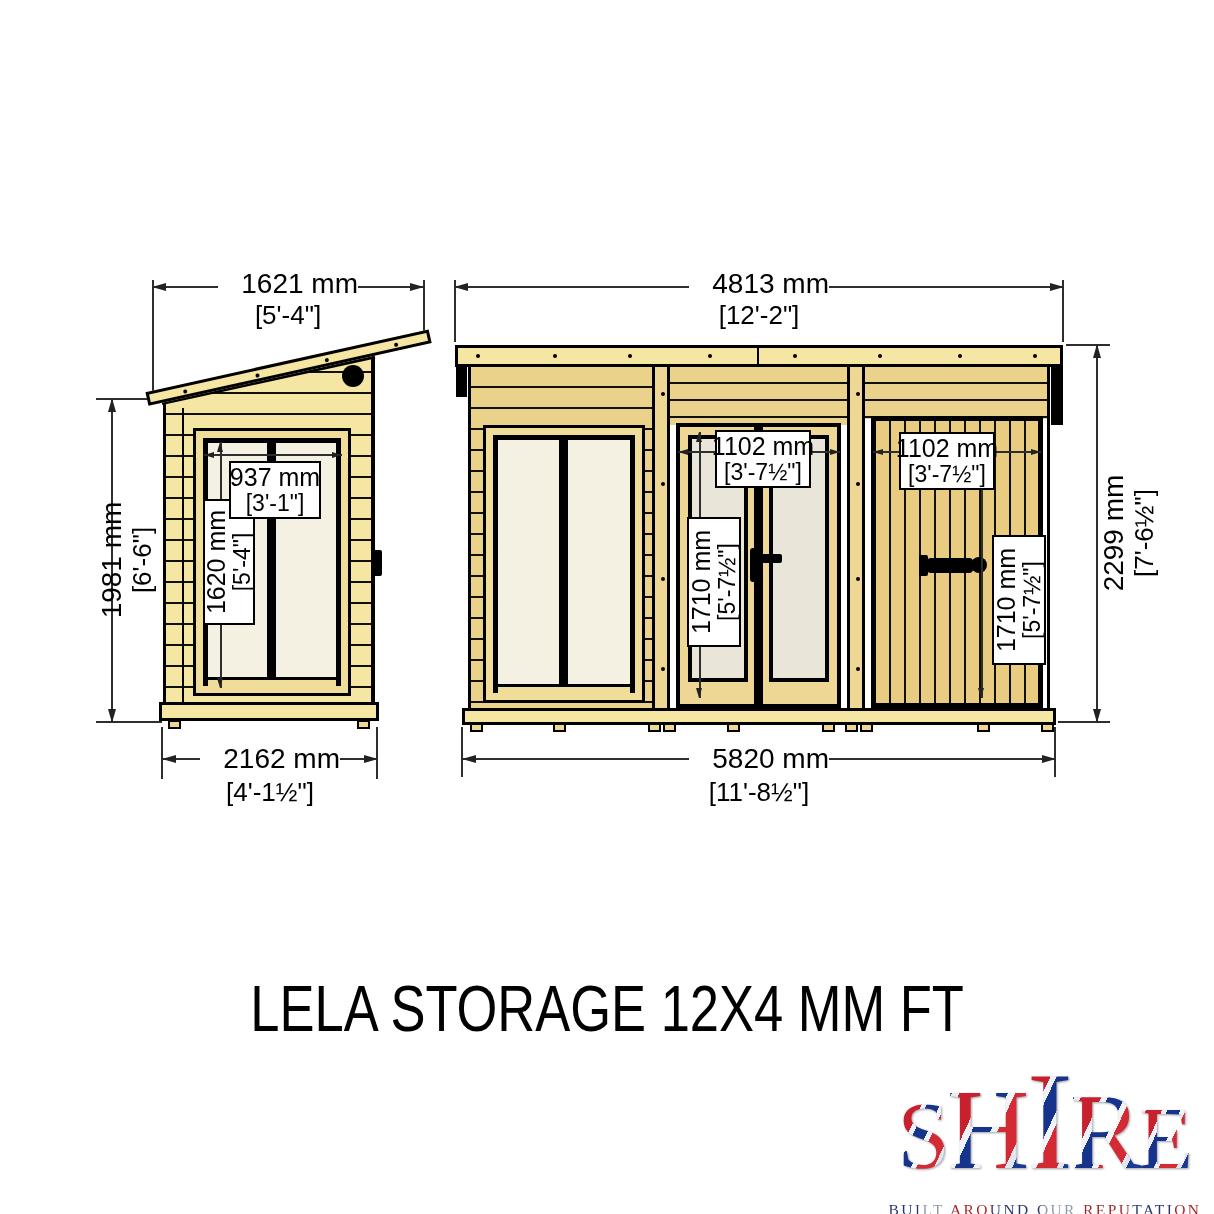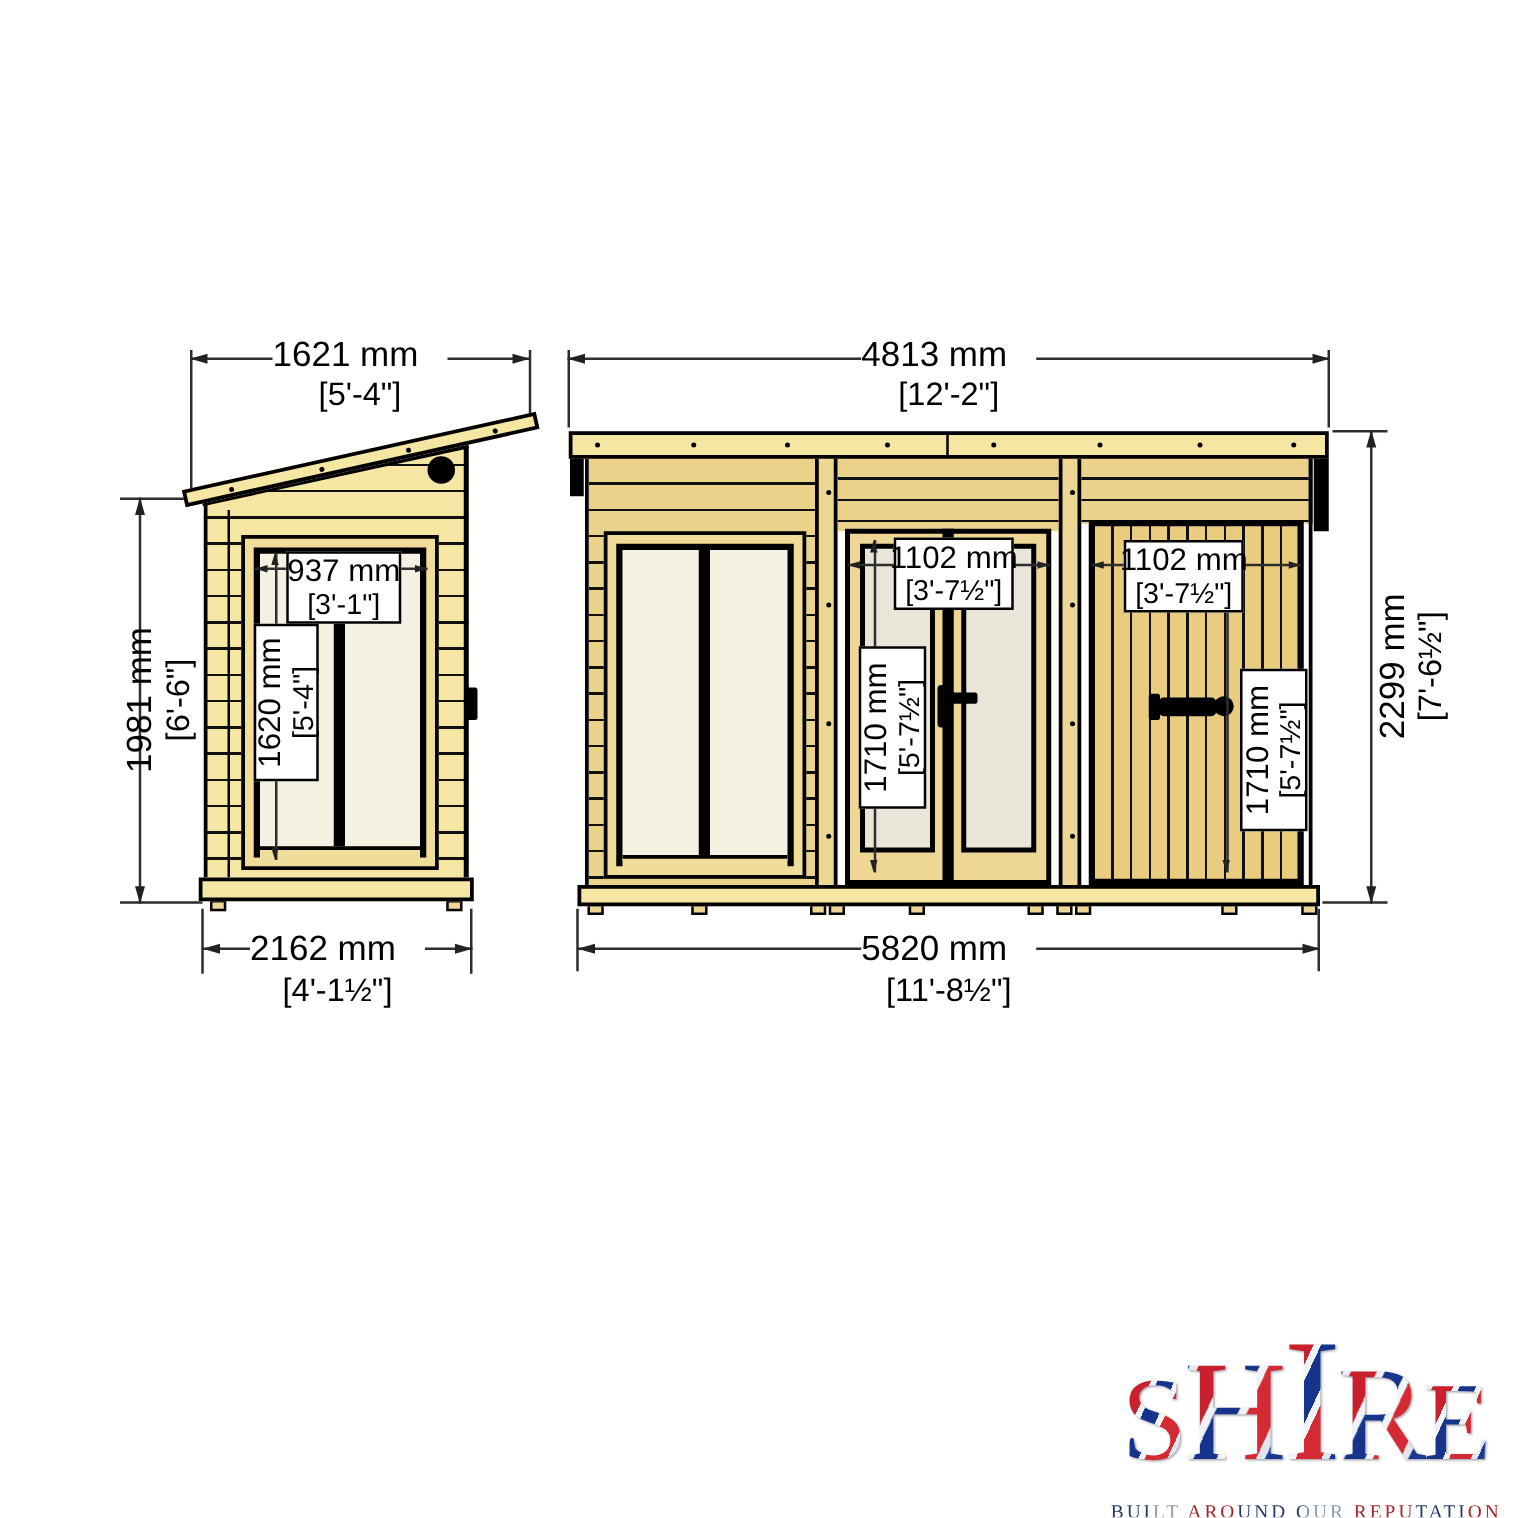--- a/index.html
+++ b/index.html
@@ -9,21 +9,21 @@
   .ln{position:absolute;background:#2e2e2e;z-index:2;}
   .edge{position:absolute;background:#000;z-index:3;}
   
   .clad-pale{background:repeating-linear-gradient(180deg,#f5e6a3 0 19px,#101010 19px 21px);}
   .clad-tan{background:repeating-linear-gradient(180deg,#ebd28b 0 19px,#101010 19px 21px);}
   .clad-tan-sm{background:repeating-linear-gradient(180deg,#ebd28b 0 15px,#101010 15px 17px);}
   .boards-v{background:repeating-linear-gradient(90deg,#e9cc80 0 13px,#101010 13px 15px);}
   .wood{background:#f5e6a3;}
   .wood2{background:#eed795;}
   
-  .dimtxt{position:absolute;font-size:28px;text-align:left;background:#fff;line-height:1.12;z-index:5;}
+  .dimtxt{position:absolute;font-size:28px;text-align:right;background:#fff;line-height:1.12;z-index:5;}
   .dimft{position:absolute;font-size:26px;text-align:center;background:#fff;line-height:1.12;z-index:5;}
   .box{position:absolute;background:#fff;border:2px solid #000;display:flex;flex-direction:column;
        align-items:center;justify-content:center;line-height:1.1;z-index:6;}
   .box .mm{font-size:25px;white-space:nowrap;}
   .box .ft{font-size:23px;white-space:nowrap;}
   .vlab{position:absolute;display:flex;flex-direction:column;align-items:center;justify-content:center;
         transform:rotate(-90deg);line-height:1.1;z-index:5;}
   .vlab .mm{font-size:28px;white-space:nowrap;}
   .vlab .ft{font-size:26px;white-space:nowrap;}
   
@@ -124,21 +124,21 @@
       <div class="vlab" style="left:7px;top:527px;width:240px;height:66px;">
         <span class="mm">1981 mm</span>
         <span class="ft">[6'-6"]</span>
       </div>
     </div>
 
     <div>
       <div class="ln" style="left:204px;top:454px;width:138px;height:2px;z-index:3;"></div>
       <div class="ar arLs" style="left:204px;top:452px;z-index:4;"></div>
       <div class="ar arRs" style="left:332px;top:452px;z-index:4;"></div>
-      <div class="box" style="left:229px;top:441px;width:88px;height:54px;align-items:center;">
+      <div class="box" style="left:229px;top:461px;width:88px;height:54px;align-items:center;">
         <span class="mm">937 mm</span>
         <span class="ft">[3'-1"]</span>
       </div>
     </div>
 
     <div>
       <div class="ln" style="left:220px;top:442px;width:2px;height:246px;z-index:3;"></div>
       <div class="ar arUs" style="left:217px;top:442px;z-index:4;"></div>
       <div class="ar arDs" style="left:217px;top:678px;z-index:4;"></div>
       <div class="box vlab" style="left:166px;top:536px;width:122px;height:48px;">
@@ -301,20 +301,23 @@
       <div class="ln" style="left:461px;top:727px;width:2px;height:50px;"></div>
       <div class="ln" style="left:1054px;top:727px;width:2px;height:50px;"></div>
       <div class="ln" style="left:462px;top:758px;width:594px;height:2px;"></div>
       <div class="ar arL" style="left:462px;top:755px;"></div>
       <div class="ar arR" style="left:1042px;top:755px;"></div>
       <div class="dimtxt" style="left:689px;top:743px;width:140px;">5820 mm</div>
       <div class="dimft" style="left:689px;top:778px;width:140px;">[11'-8½"]</div>
     </div>
   </div>
 
+  <div id="title">
+    <span>LELA STORAGE 12X4 MM FT</span>
+  </div>
 
   <div id="logo">
     <div class="lrow">
       <span class="l1">S</span>
       <span class="l2">H</span>
       <span class="l3">I</span>
       <span class="l4">R</span>
       <span class="l5">E</span>
     </div>
     <div id="tagline">BUILT AROUND OUR REPUTATION</div>

